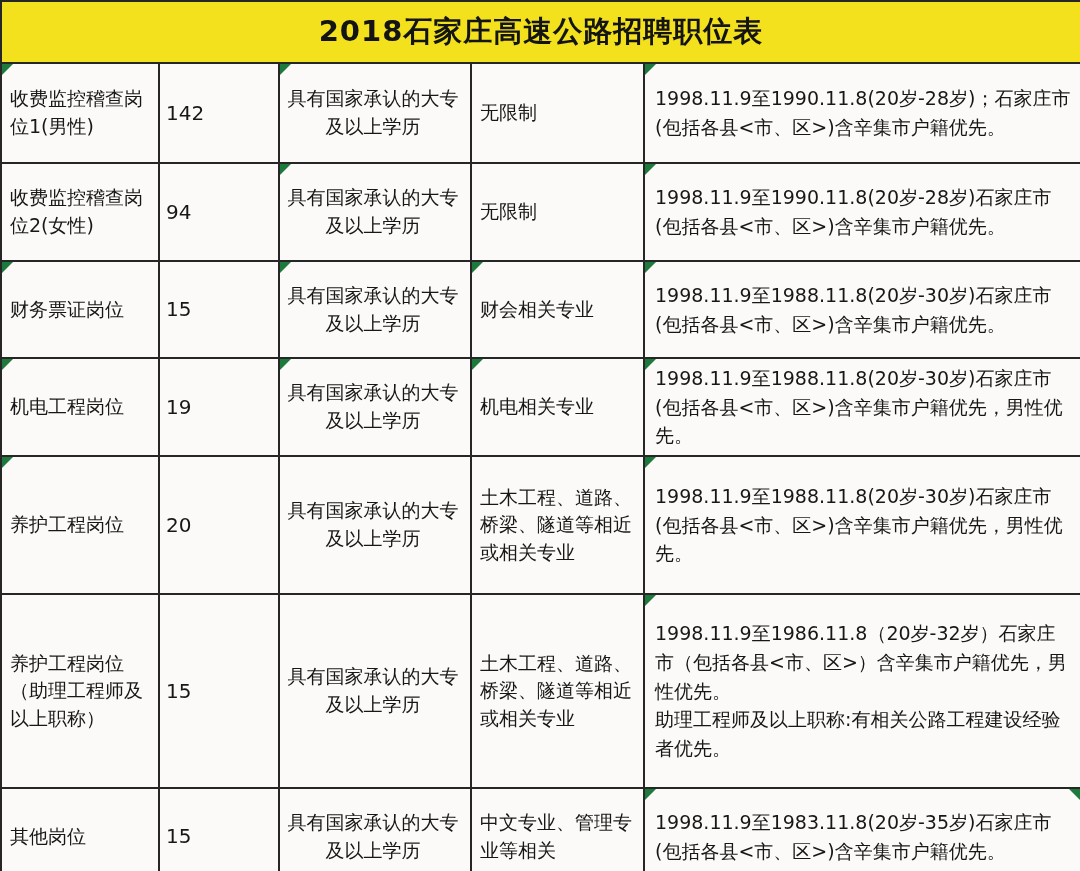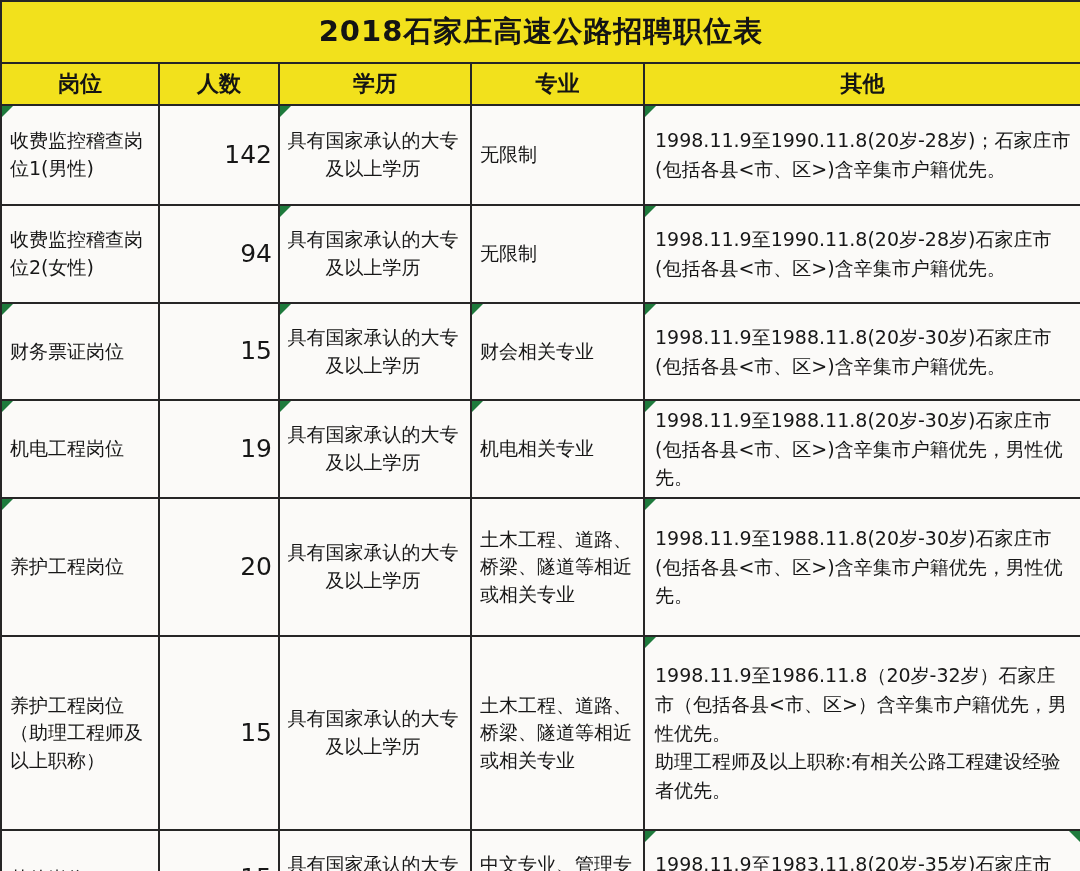--- a/index.html
+++ b/index.html
@@ -47,21 +47,21 @@
     font-weight:bold;
     text-align:center;
     color:#141414;
   }
   td{
     font-size:19px;
     line-height:1.45;
     padding:2px 6px;
   }
   td.pos{text-align:left;padding-left:8px;margin-top:36px;}
-  td.num{text-align:right;font-size:25px;}
+  td.num{text-align:left;font-size:20px;}
   td.edu{text-align:center;padding-left:2px;}
   td.maj{text-align:left;padding-left:8px;margin-top:36px;}
   td.oth{text-align:left;padding-left:10px;white-space:pre-line;line-height:1.52;}
 
   tr.r1 td{height:100px;}
   tr.r2 td{height:98px;}
   tr.r3 td{height:97px;}
   tr.r4 td{height:98px;}
   tr.r5 td{height:138px;}
   tr.r6 td{height:194px;}
@@ -93,27 +93,20 @@
         <col class="c-edu">
         <col class="c-maj">
         <col class="c-oth">
     </colgroup>
 
     <tbody>
         <tr class="title-row">
       <th colspan="5">2018石家庄高速公路招聘职位表</th>
     </tr>
 
-    <tr class="header-row">
-      <th>岗位</th>
-      <th>人数</th>
-      <th>学历</th>
-      <th>专业</th>
-      <th>其他</th>
-    </tr>
 
     <tr class="r1">
       <td class="pos"><span class="tri"></span><span>收费监控稽查岗位1(男性)</span></td>
       <td class="num">142</td>
       <td class="edu"><span class="tri"></span><span>具有国家承认的大专及以上学历</span></td>
       <td class="maj">无限制</td>
       <td class="oth"><span class="tri"></span><span>1998.11.9至1990.11.8(20岁-28岁)；石家庄市(包括各县&lt;市、区&gt;)含辛集市户籍优先。</span></td>
     </tr>
 
     <tr class="r2">

